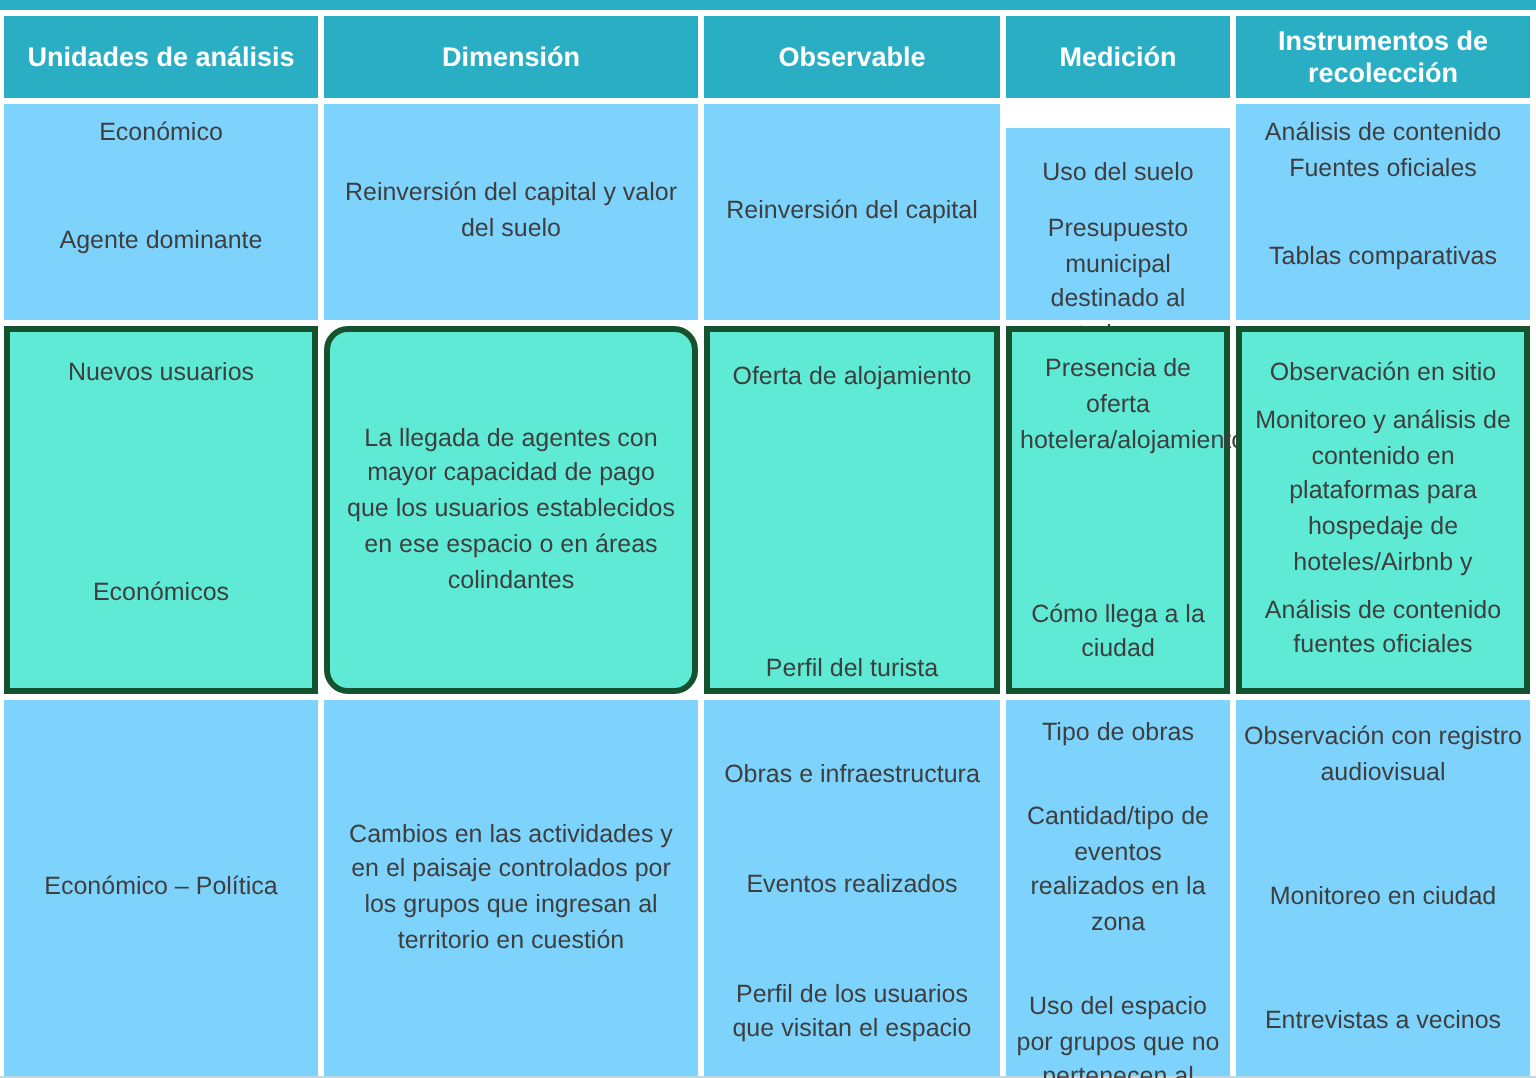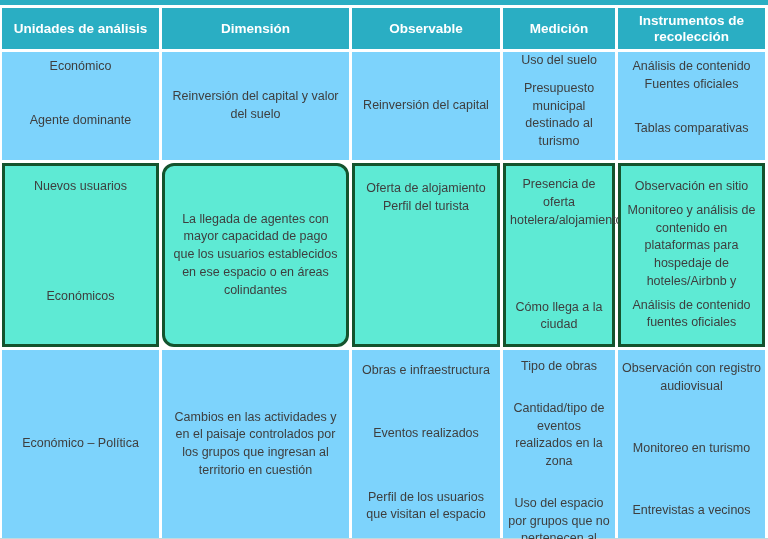--- a/index.html
+++ b/index.html
@@ -62,69 +62,69 @@
     <div class="cell light" style="padding-top:6px; gap:36px;">
       <div class="it">Económico</div>
       <div class="it">Agente dominante</div>
     </div>
     <div class="cell light vcenter" style="padding-left:8px; padding-right:8px;">
       <div class="it">Reinversión del capital y valor del suelo</div>
     </div>
     <div class="cell light vcenter">
       <div class="it">Reinversión del capital</div>
     </div>
-    <div class="cell light" style="padding-top:0; gap:10px;">
+    <div class="cell light" style="padding-top:14px; gap:10px;margin-top:12px;">
       <div class="it">Uso del suelo</div>
       <div class="it">Presupuesto municipal destinado al turismo</div>
     </div>
     <div class="cell light" style="padding-top:6px;">
       <div class="it">Análisis de contenido</div>
       <div class="it">Fuentes oficiales</div>
       <div class="it" style="margin-top:26px;">Tablas comparativas</div>
     </div>
 
     <div class="cell white" style="padding-top:12px;">
       <div class="it">Nuevos usuarios</div>
       <div class="it" style="margin-top:92px;">Económicos</div>
     </div>
     <div class="cell white vcenter" style="padding-left:7px; padding-right:7px;border-radius:12px;">
       <div class="it">La llegada de agentes con mayor capacidad de pago que los usuarios establecidos en ese espacio o en áreas colindantes</div>
     </div>
-    <div class="cell white" style="padding-top:14px; ">
+    <div class="cell white" style="padding-top:14px; justify-content:space-between;">
       <div class="it">Oferta de alojamiento</div>
       <div class="it">Perfil del turista</div>
     </div>
     <div class="cell white vbetween" style="padding-top:10px; padding-bottom:10px;">
       <div class="it">Presencia de oferta hotelera/alojamiento</div>
       <div class="it">Cómo llega a la ciudad</div>
     </div>
     <div class="cell white vbetween" style="padding-top:12px; padding-bottom:12px;">
       <div class="it">Observación en sitio</div>
       <div class="it">Monitoreo y análisis de contenido en plataformas para hospedaje de hoteles/Airbnb y</div>
       <div class="it">Análisis de contenido fuentes oficiales</div>
     </div>
 
     <div class="cell light vcenter">
       <div class="it">Económico – Política</div>
     </div>
     <div class="cell light vcenter" style="padding-left:8px; padding-right:8px;">
       <div class="it">Cambios en las actividades y en el paisaje controlados por los grupos que ingresan al territorio en cuestión</div>
     </div>
-    <div class="cell light vbetween" style="padding-top:12px; padding-bottom:14px;">
+    <div class="cell light vbetween" style="padding-top:29px; padding-bottom:14px;">
       <div class="it">Obras e infraestructura</div>
       <div class="it">Eventos realizados</div>
       <div class="it">Perfil de los usuarios que visitan el espacio</div>
     </div>
     <div class="cell light" style="padding-top:8px; gap:24px;">
       <div class="it">Tipo de obras</div>
       <div class="it">Cantidad/tipo de eventos realizados en la zona</div>
       <div class="it">Uso del espacio por grupos que no pertenecen al área</div>
     </div>
     <div class="cell light vbetween" style="padding-top:10px; padding-bottom:18px;">
       <div class="it">Observación con registro audiovisual</div>
-      <div class="it">Monitoreo en turismo</div>
+      <div class="it">Monitoreo en ciudad</div>
       <div class="it">Entrevistas a vecinos</div>
     </div>
 
   </div>
 
   <div class="bottom-line"></div>
 </div>
 
 </body></html>

